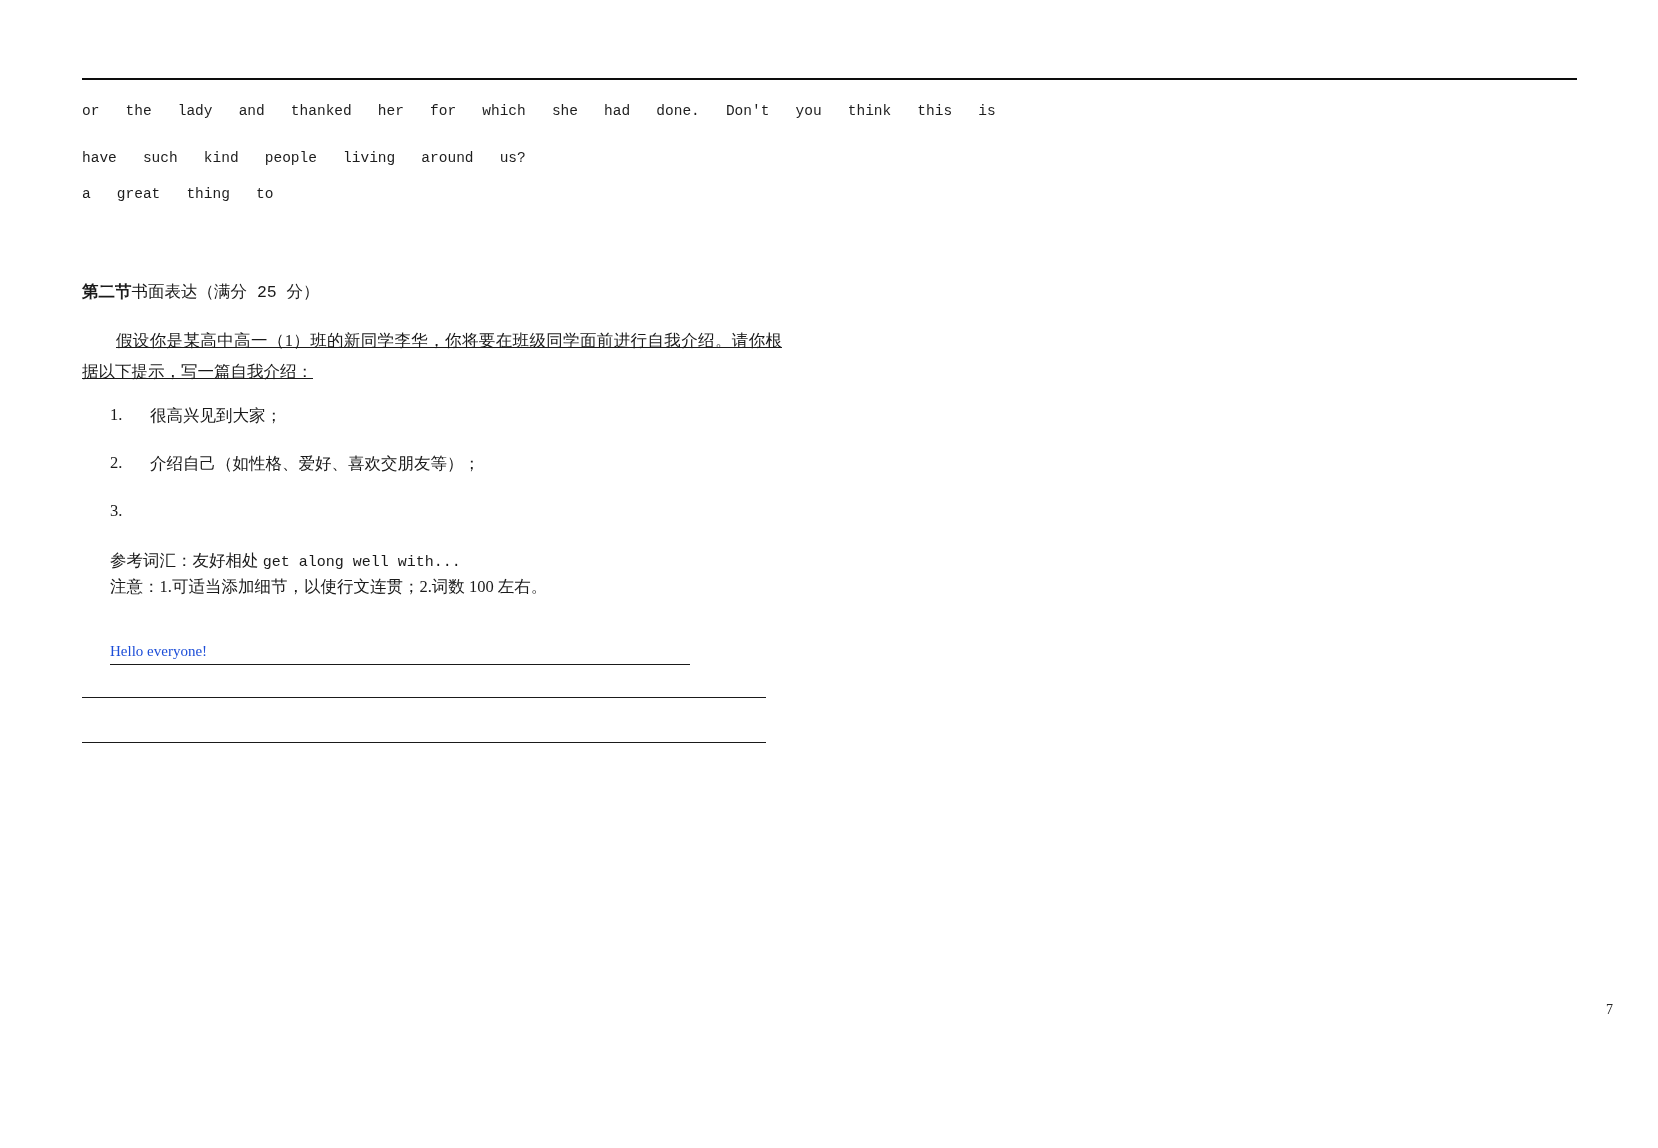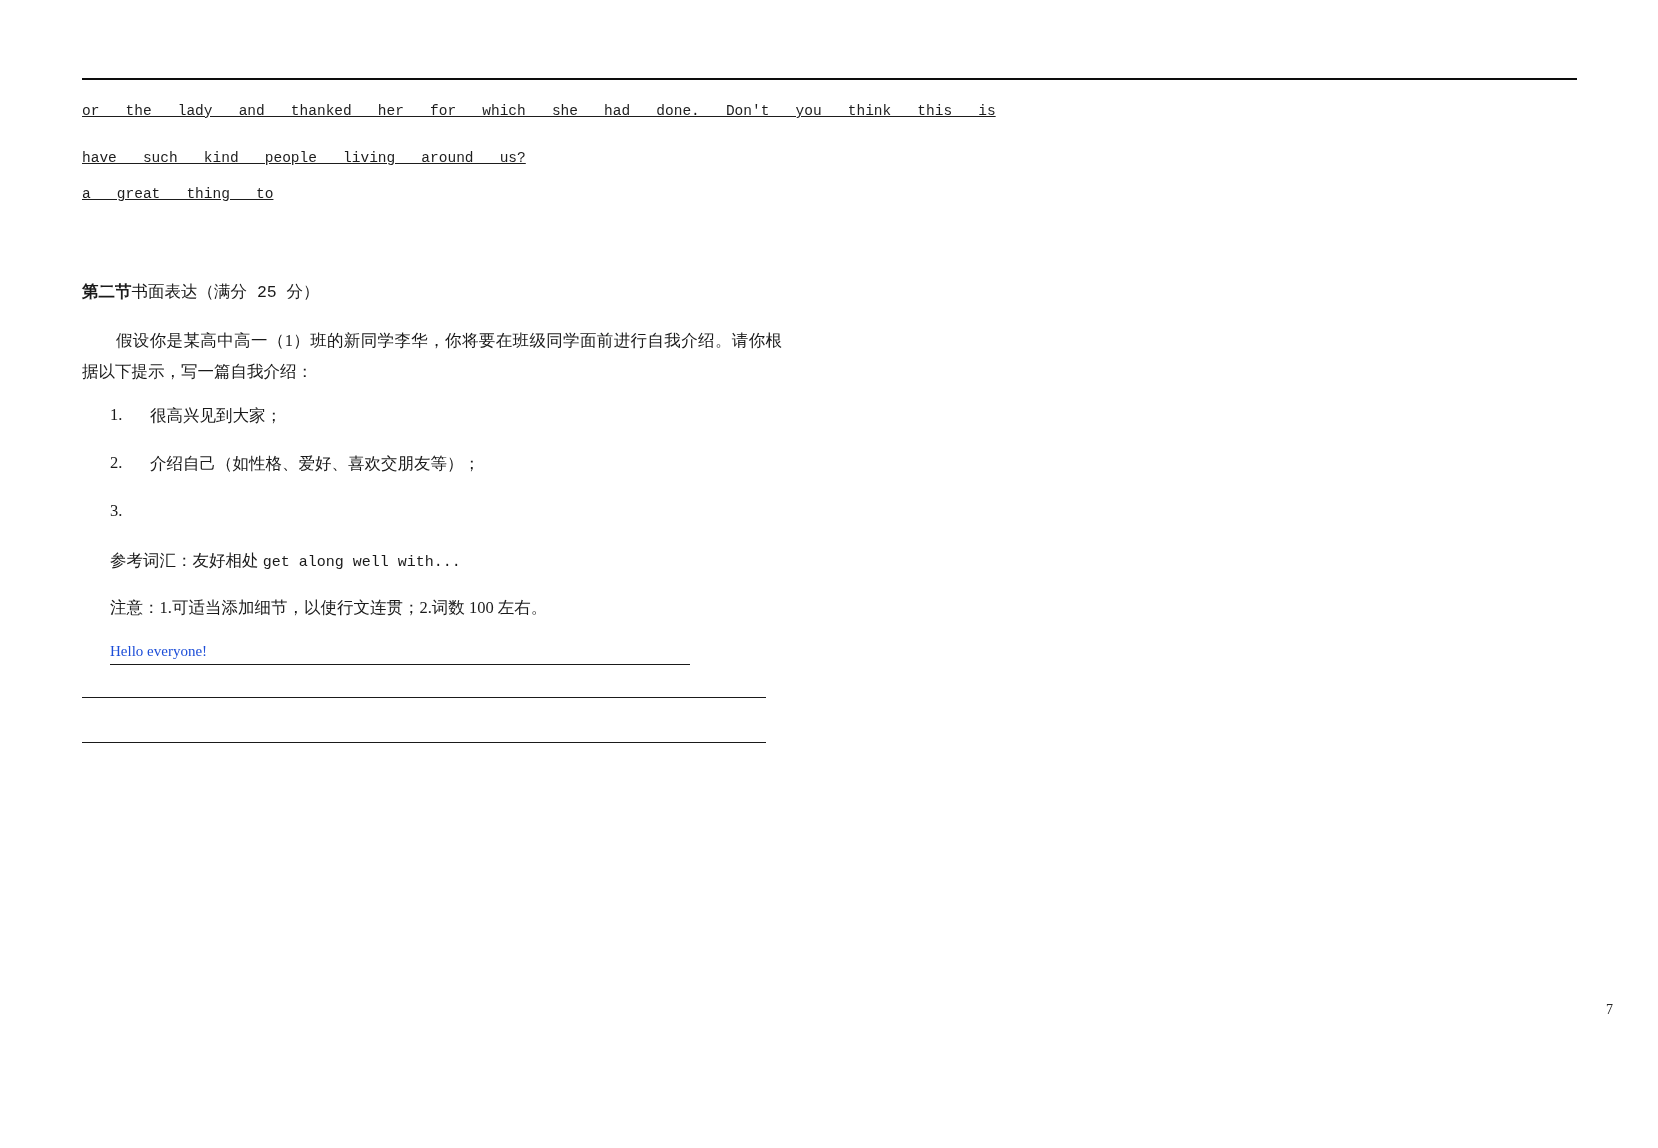--- a/index.html
+++ b/index.html
@@ -37,21 +37,20 @@
 
   
   .passage {
     position: absolute;
     left: 82px;
     top: 104px;
     width: 1400px;
     font-family: "Liberation Mono", "DejaVu Sans Mono", monospace;
     font-size: 14.5px;
     color: #1d1d1d;
-    text-decoration: underline;
   }
   .passage .pline {
     white-space: pre;
     line-height: 1;
   }
   .passage .pline.l1 { margin: 0; }
   .passage .pline.l2 { margin-top: 22px; }
   .passage .pline.l3 { margin-top: 32px; }
 
   
@@ -76,20 +75,21 @@
   
   .prompt {
     position: absolute;
     left: 82px;
     top: 325px;
     width: 700px;
     font-size: 16.5px;
     line-height: 31px;
     text-indent: 34px;
     text-align: justify;
+    text-decoration: underline;
   }
 
   
   .req-list {
     position: absolute;
     left: 82px;
     top: 405px;
     width: 700px;
     font-size: 16.5px;
   }
@@ -109,21 +109,21 @@
   }
 
   
   .note-line {
     position: absolute;
     left: 110px;
     font-size: 16.5px;
     white-space: nowrap;
   }
   .note-line.vocab { top: 550px; }
-  .note-line.attention { top: 597px; }
+  .note-line.attention { top: 576px; }
   .note-line .mono {
     font-family: "Liberation Mono", "DejaVu Sans Mono", monospace;
     font-size: 15px;
   }
 
   
   .answer-start {
     position: absolute;
     left: 110px;
     top: 640px;

